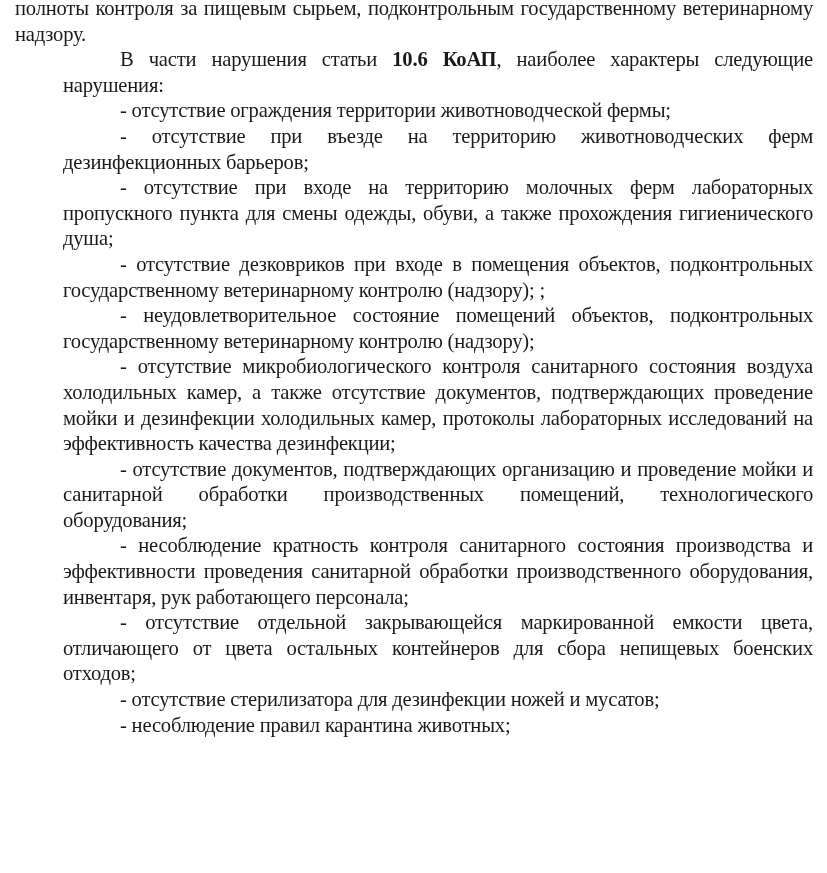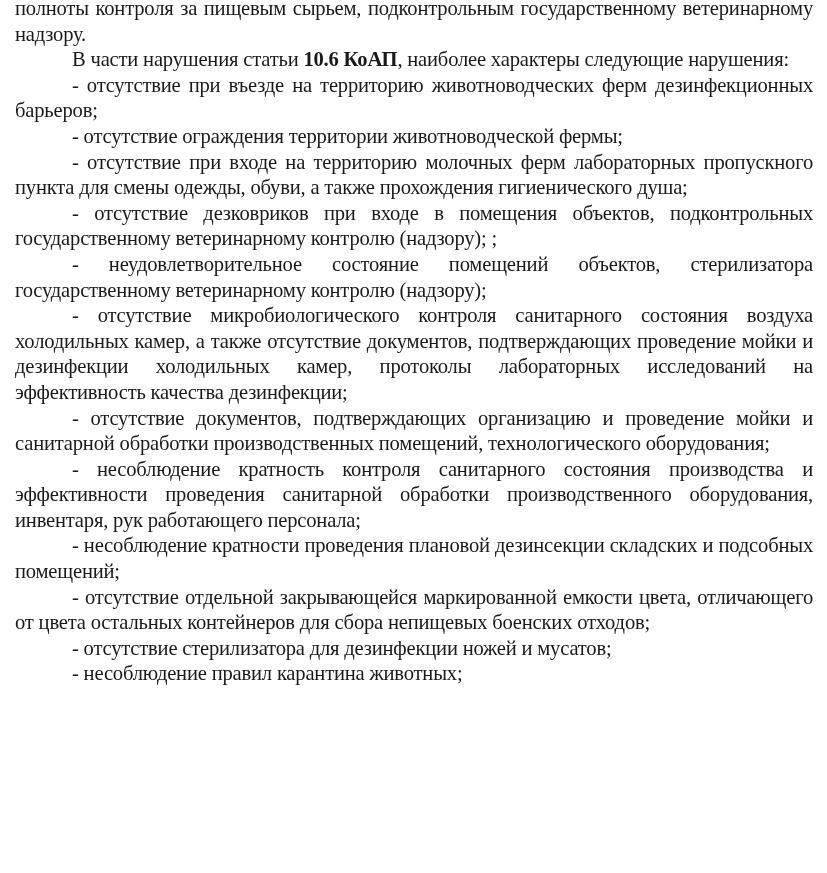--- a/index.html
+++ b/index.html
@@ -22,43 +22,43 @@
       line-height: 25.6px;
       letter-spacing: -0.2px;
     }
     .para {
       margin: 0;
       text-align: justify;
       text-align-last: left;
     }
     .para.indent {
       text-indent: 57px;
+      margin-left: 48px;
     }
     .para.first {
       margin-top: -4px;
     }
     .bold {
       font-weight: bold;
     }
   </style>
 </head>
 <body>
 
 <div class="page">
   <p class="para first">полноты контроля за пищевым сырьем, подконтрольным государственному ветеринарному надзору.</p>
 
   <p class="para indent"><span>В части нарушения статьи </span><span class="bold">10.6 КоАП</span><span>, наиболее характеры следующие нарушения:</span></p>
 
   <div>
+    <p class="para indent">- отсутствие ограждения территории животноводческой фермы;</p>
     <p class="para indent">- отсутствие при въезде на территорию животноводческих ферм дезинфекционных барьеров;</p>
-    <p class="para indent">- отсутствие ограждения территории животноводческой фермы;</p>
     <p class="para indent">- отсутствие при входе на территорию молочных ферм лабораторных пропускного пункта для смены одежды, обуви, а также прохождения гигиенического душа;</p>
     <p class="para indent">- отсутствие дезковриков при входе в помещения объектов, подконтрольных государственному ветеринарному контролю (надзору); ;</p>
-    <p class="para indent">- неудовлетворительное состояние помещений объектов, стерилизатора государственному ветеринарному контролю (надзору);</p>
+    <p class="para indent">- неудовлетворительное состояние помещений объектов, подконтрольных государственному ветеринарному контролю (надзору);</p>
     <p class="para indent">- отсутствие микробиологического контроля санитарного состояния воздуха холодильных камер, а также отсутствие документов, подтверждающих проведение мойки и дезинфекции холодильных камер, протоколы лабораторных исследований на эффективность качества дезинфекции;</p>
     <p class="para indent">- отсутствие документов, подтверждающих организацию и проведение мойки и санитарной обработки производственных помещений, технологического оборудования;</p>
     <p class="para indent">- несоблюдение кратность контроля санитарного состояния производства и эффективности проведения санитарной обработки производственного оборудования, инвентаря, рук работающего персонала;</p>
-    <p class="para indent">- несоблюдение кратности проведения плановой дезинсекции складских и подсобных помещений;</p>
     <p class="para indent">- отсутствие отдельной закрывающейся маркированной емкости цвета, отличающего от цвета остальных контейнеров для сбора непищевых боенских отходов;</p>
     <p class="para indent">- отсутствие стерилизатора для дезинфекции ножей и мусатов;</p>
     <p class="para indent">- несоблюдение правил карантина  животных;</p>
   </div>
 </div>
 
 </body></html>

